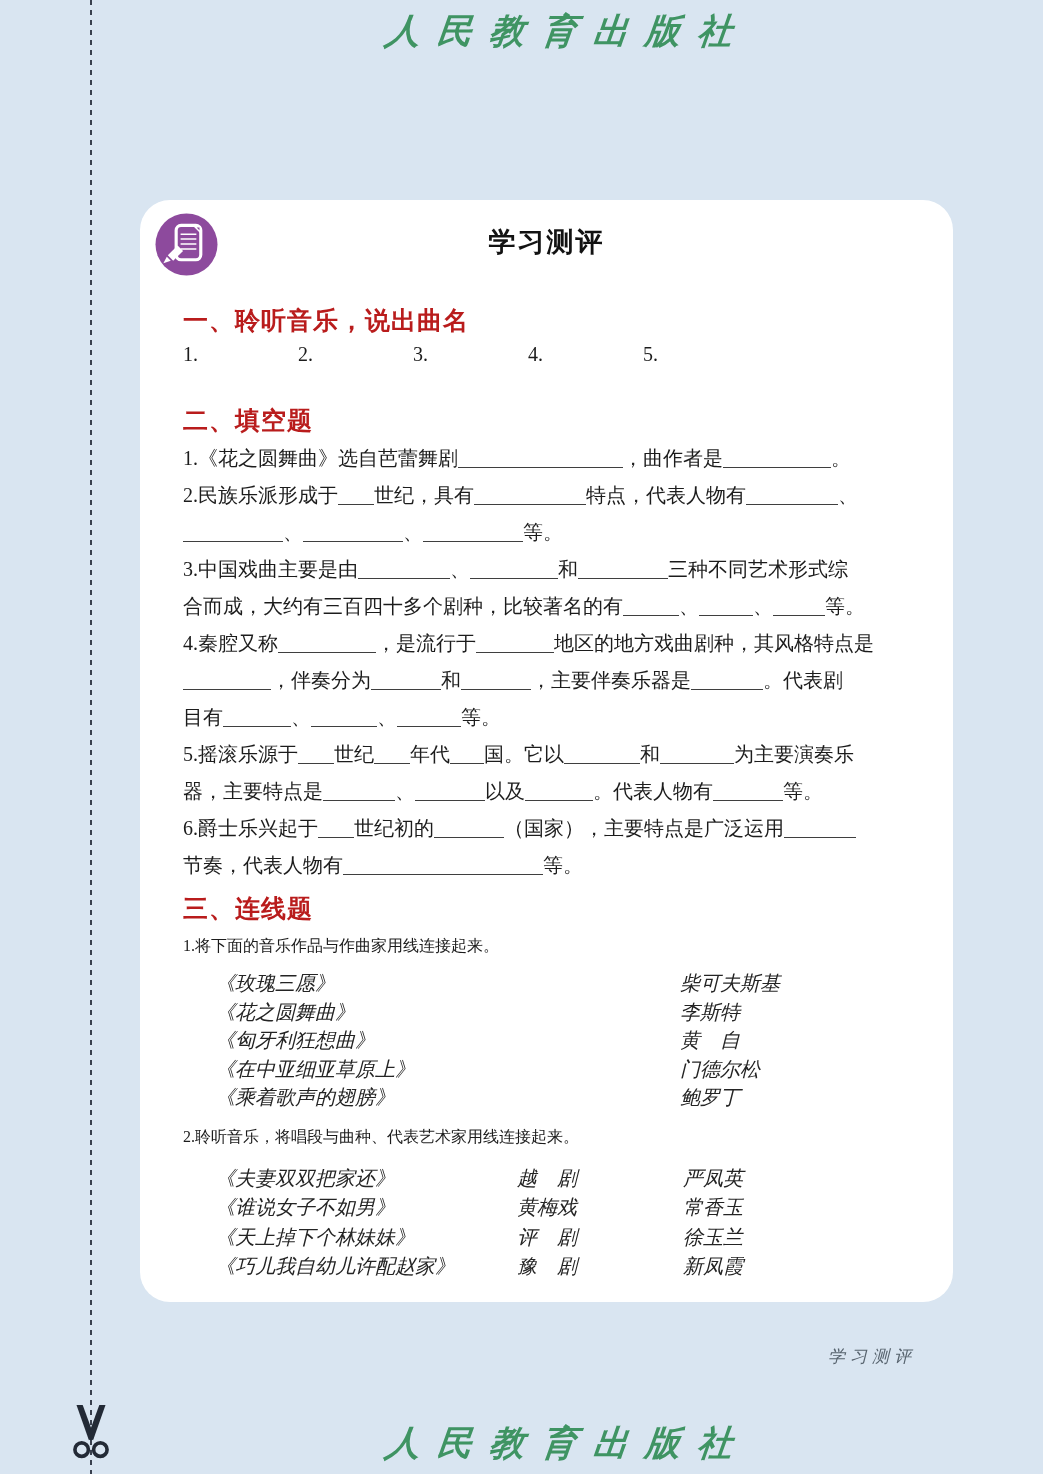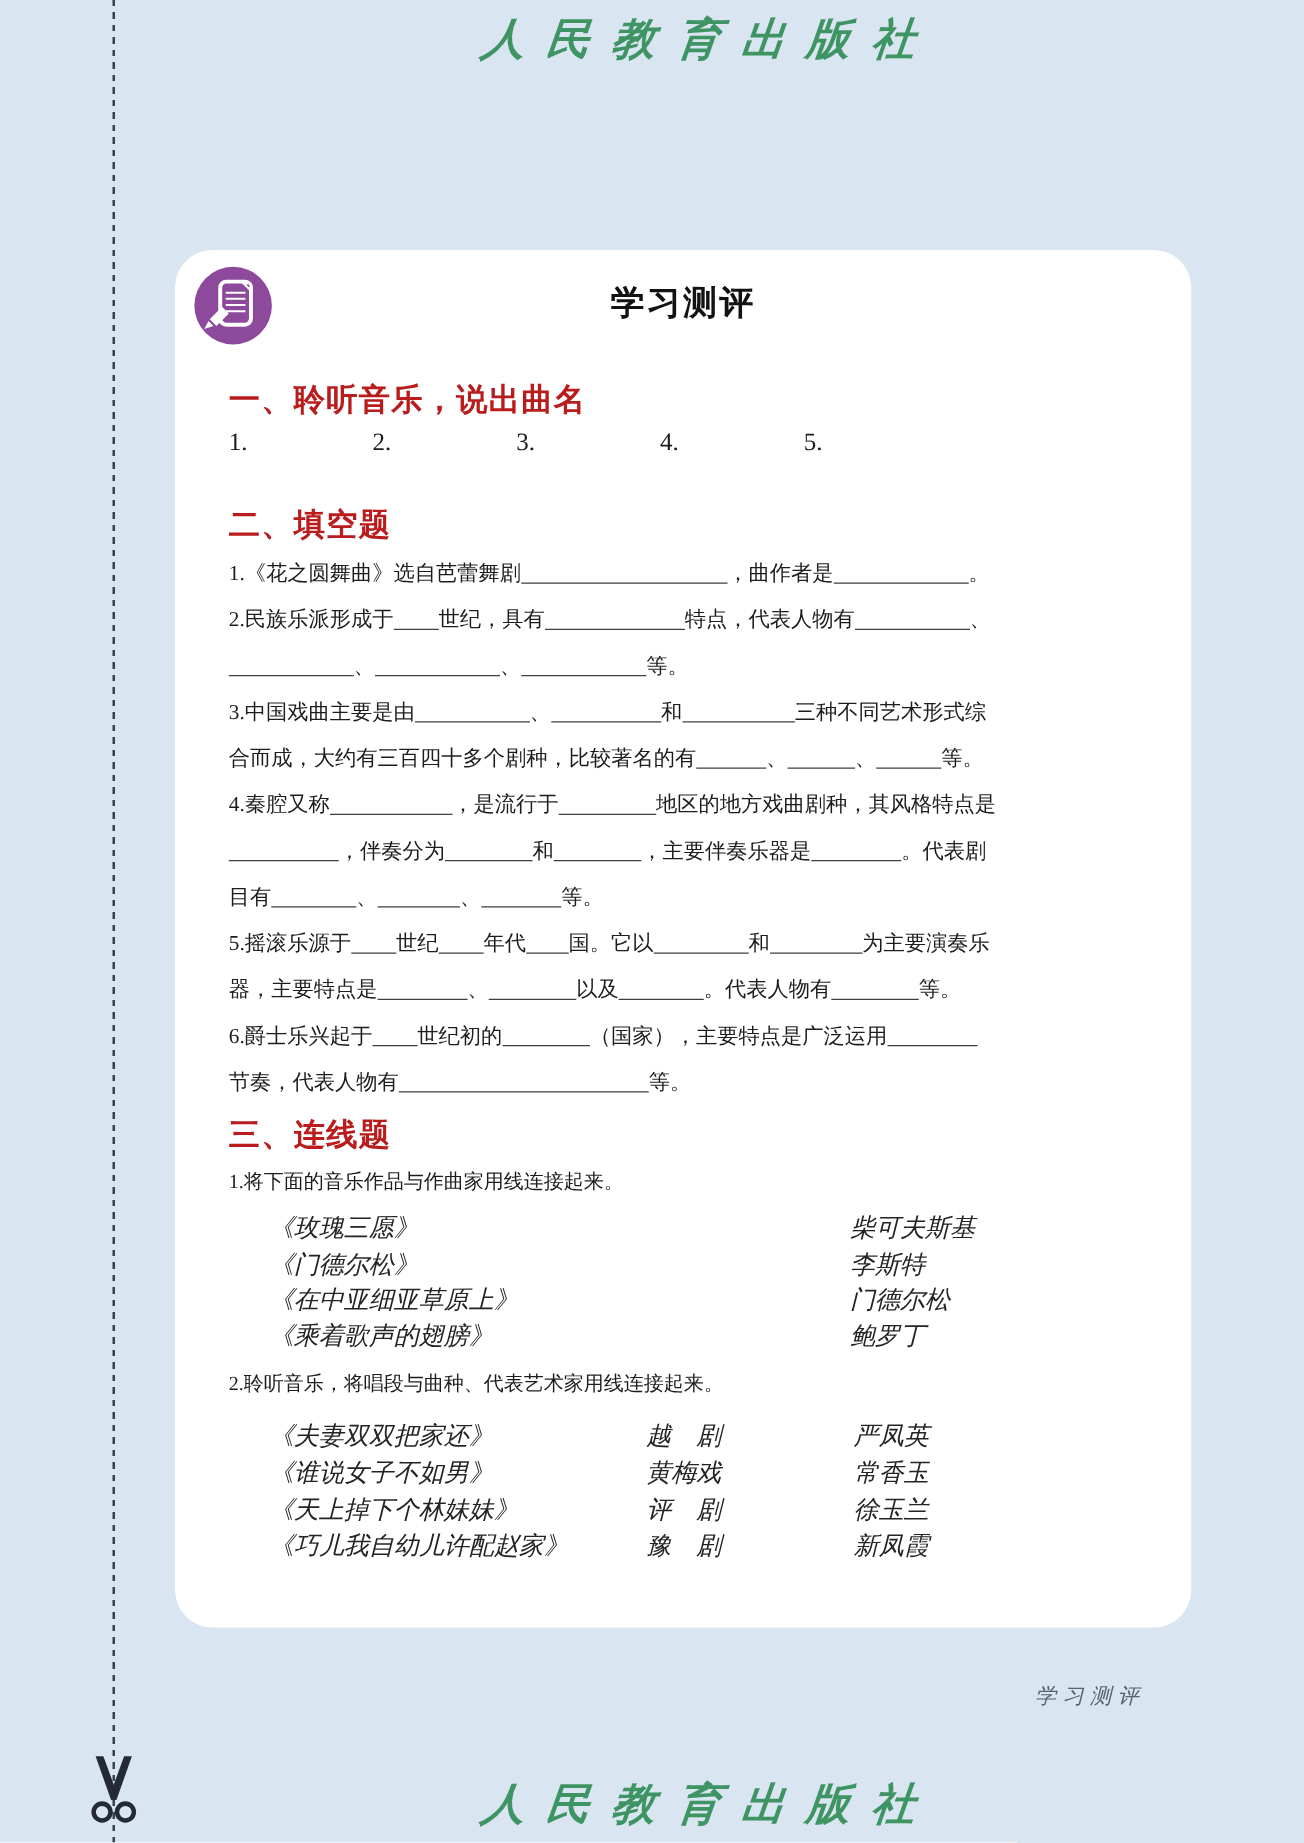--- a/index.html
+++ b/index.html
@@ -43,21 +43,21 @@
     font-family:"Liberation Sans","DejaVu Sans",sans-serif;
     font-weight:bold;font-size:25px;color:#b91c1c;line-height:26px;
     letter-spacing:1px;
   }
   .h1{margin-top:49px;}
   .h2{margin-top:39px;}
   .h3{margin-top:11px;}
   .listening-row{display:flex;margin-top:8px;font-size:20px;line-height:27px;}
   .listening-row span{width:115px;}
   .fill-lines{margin-top:7px;}
-  .fill-line{font-size:17px;line-height:37px;white-space:nowrap;}
+  .fill-line{font-size:20px;line-height:37px;white-space:nowrap;}
   .blank{
     display:inline-block;height:14px;vertical-align:-3px;
     border-bottom:1.5px solid #3f3f3f;
   }
   .q-label{font-size:16px;line-height:30px;margin-top:10px;}
   .match-list{margin:8px 0 0 32px;font-size:20px;font-style:italic;
     font-family:"Liberation Serif","DejaVu Serif",serif;color:#242424;}
   .match-list.second{margin-top:12px;}
   .match-row{display:flex;line-height:28.6px;}
   .match-list.second .match-row{line-height:29.3px;}
@@ -129,22 +129,26 @@
     <div class="sec-heading h3">三、连线题</div>
 
     <div class="q-label">1.将下面的音乐作品与作曲家用线连接起来。</div>
 
     <div class="match-list">
       <div class="match-row">
         <span class="col-work">《玫瑰三愿》</span>
         <span>柴可夫斯基</span>
       </div>
       <div class="match-row">
-        <span class="col-work">《门德尔松》</span>
+        <span class="col-work">《花之圆舞曲》</span>
         <span>李斯特</span>
+      </div>
+      <div class="match-row">
+        <span class="col-work">《匈牙利狂想曲》</span>
+        <span>黄　自</span>
       </div>
       <div class="match-row">
         <span class="col-work">《在中亚细亚草原上》</span>
         <span>门德尔松</span>
       </div>
       <div class="match-row">
         <span class="col-work">《乘着歌声的翅膀》</span>
         <span>鲍罗丁</span>
       </div>
     </div>

